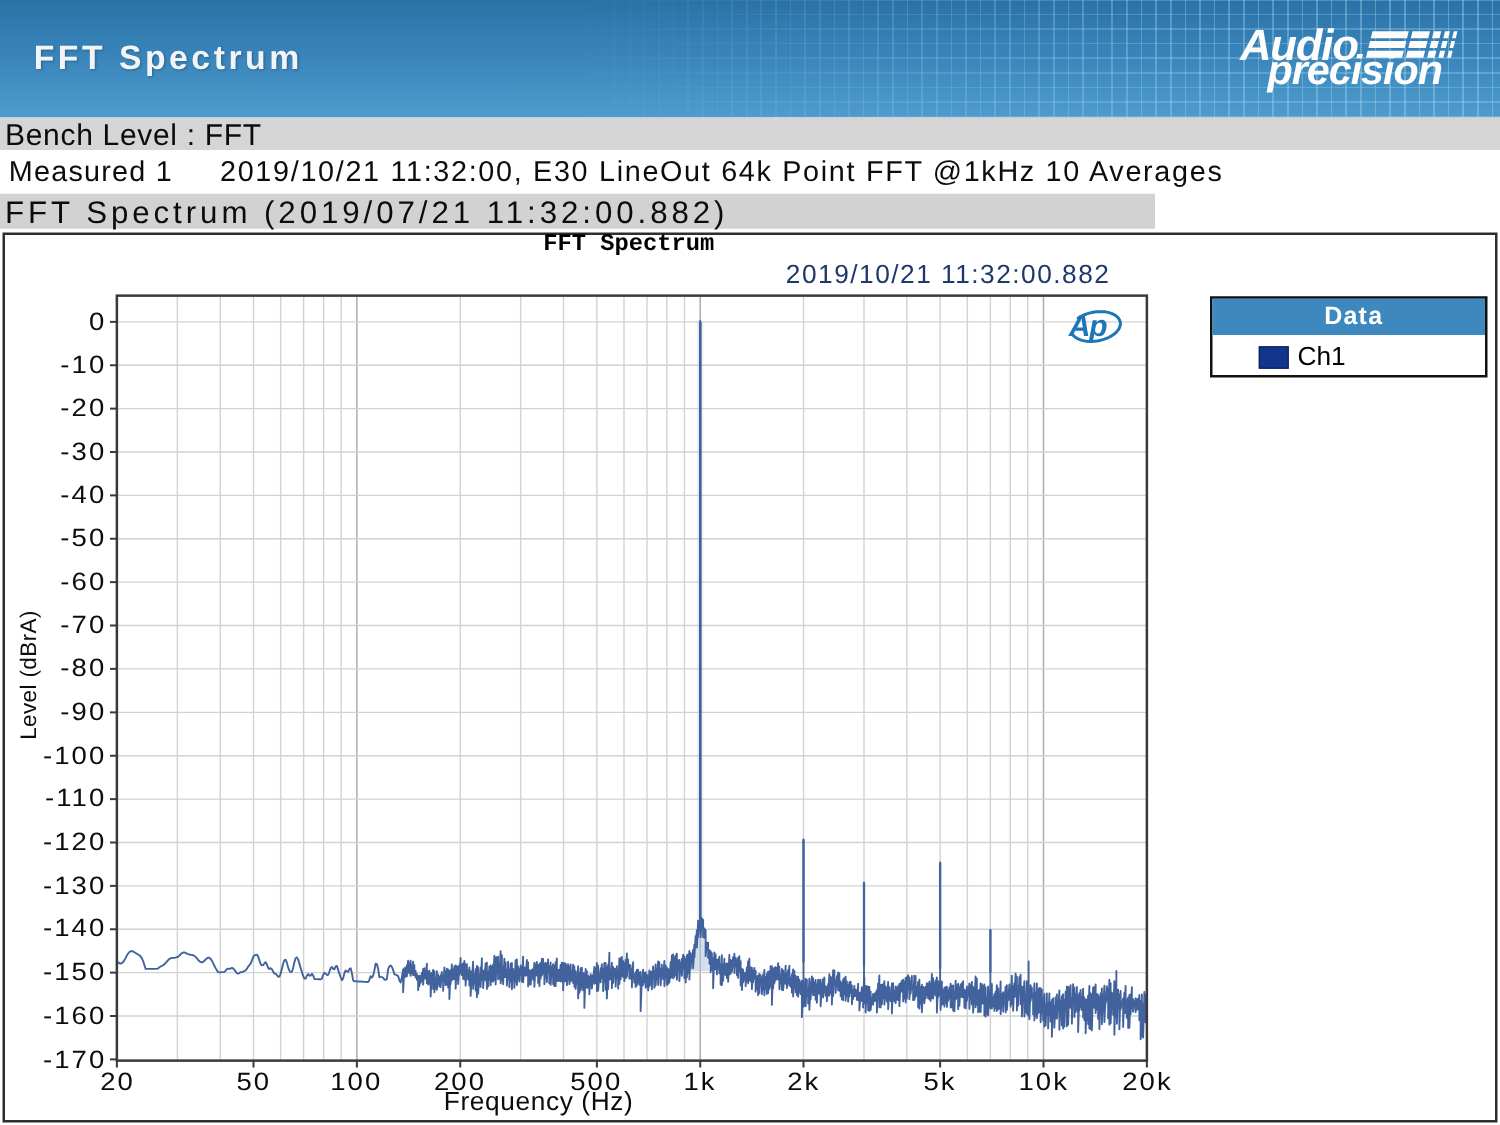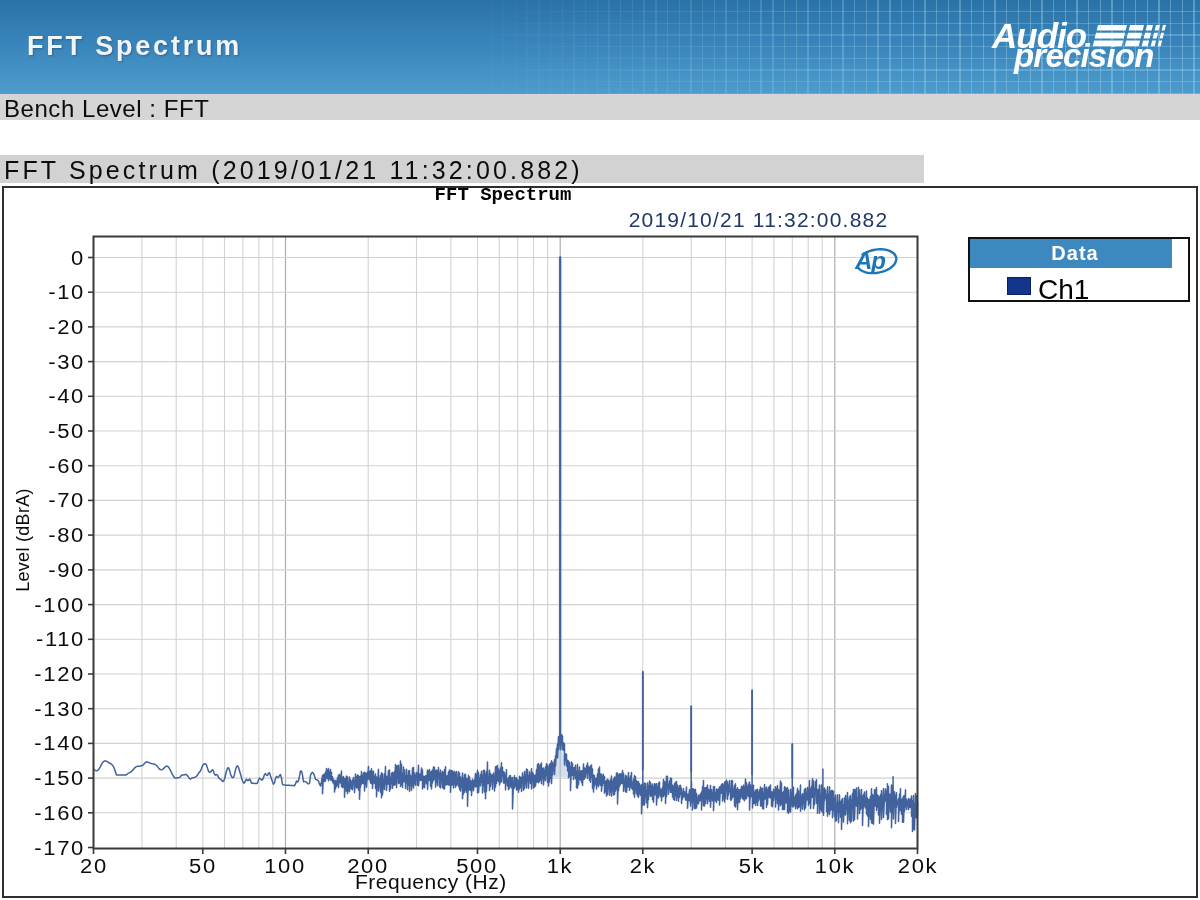--- a/index.html
+++ b/index.html
@@ -29,23 +29,23 @@
 .gd{stroke:#adadad;stroke-width:1.2}
 .tk{stroke:#3a3a3a;stroke-width:1.6}
 .frame{fill:none;stroke:#3a3a3a;stroke-width:2}
 .trace{fill:none;stroke:#41629c;stroke-width:1.5;stroke-linejoin:round}
 .yl{position:absolute;right:1115px;width:80px;text-align:right;font-size:20px;letter-spacing:1.5px;color:#0c0c0c;height:24px;line-height:24px;transform:scaleX(1.1);transform-origin:100% 50%}
 .xl{position:absolute;top:854px;width:80px;text-align:center;font-size:20px;letter-spacing:1.5px;color:#0c0c0c;height:24px;line-height:24px;transform:scaleX(1.1)}
 #freq{left:355px;top:870px;width:300px;font-size:21px;letter-spacing:.5px;color:#0c0c0c}
 #lev{left:-36px;top:529px;width:120px;height:22px;text-align:center;font-size:18px;letter-spacing:.3px;color:#0c0c0c;transform:rotate(-90deg)}
 
 #leg{left:968px;top:237px;width:222px;height:65px;border:2px solid #111;background:#fff}
-#leghdr{position:absolute;left:0;top:0;width:202px;height:29px;background:#3e88c0;color:#fff;font-weight:bold;font-size:20px;text-align:center;line-height:29px;letter-spacing:1px;text-indent:8px}
+#leghdr{position:absolute;left:0;top:0;width:218px;height:29px;background:#3e88c0;color:#fff;font-weight:bold;font-size:20px;text-align:center;line-height:29px;letter-spacing:1px;text-indent:8px}
 #legsq{position:absolute;left:37px;top:38px;width:24px;height:18px;background:#14358c;border:1.5px solid #0a2060}
-#legtx{position:absolute;left:68px;top:35px;font-size:28px;color:#000}
+#legtx{position:absolute;left:68px;top:35px;font-size:21px;color:#000}
 </style></head>
 <body>
 <div id="page">
 <div class="abs" id="hdr">
       <div class="abs" id="hgrid"></div>
     </div>
 <div class="abs" id="htitle">FFT Spectrum</div>
 <div class="abs" id="hlogo">
       <svg width="235" height="78" viewBox="0 0 235 78">
 <g fill="#fdfdfd" font-family="Liberation Sans,sans-serif" font-weight="bold" font-style="italic">
@@ -69,22 +69,26 @@
             <rect x="49" y="15.6" width="6" height="5.6"></rect>
             <rect x="58" y="15.6" width="4" height="5.6"></rect>
             <rect x="65" y="15.6" width="3" height="5.6"></rect>
 </g>
         </g>
       </svg>
     </div>
 <div class="abs" id="strip1">
       <span>Bench Level : FFT</span>
     </div>
+<div class="abs" id="mrow">
+      <span class="abs" style="left:7px;top:4px;letter-spacing:1.0px">Measured 1</span>
+      <span class="abs" style="left:176px;top:4px;letter-spacing:1.35px">2019/10/21 11:32:00, E30 LineOut 64k Point FFT @1kHz 10 Averages</span>
+    </div>
 <div class="abs" id="strip2">
-      <span>FFT Spectrum (2019/01/21 11:32:00.882)</span>
+      <span>FFT Spectrum (2019/07/21 11:32:00.882)</span>
     </div>
 <div class="abs" id="cbox"></div>
 <div class="abs" id="ctitle">FFT Spectrum</div>
 <div class="abs" id="cdate">2019/10/21 11:32:00.882</div>
 <svg class="abs" width="1200" height="900" viewBox="0 0 1200 900">
 <line x1="141.9" y1="236.5" x2="141.9" y2="848" class="gm"></line>
 <line x1="176.2" y1="236.5" x2="176.2" y2="848" class="gm"></line>
 <line x1="202.8" y1="236.5" x2="202.8" y2="848" class="gm"></line>
 <line x1="224.5" y1="236.5" x2="224.5" y2="848" class="gm"></line>
 <line x1="242.9" y1="236.5" x2="242.9" y2="848" class="gm"></line>

